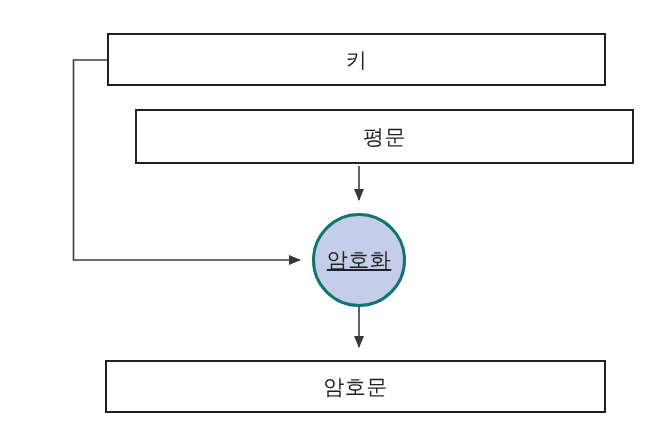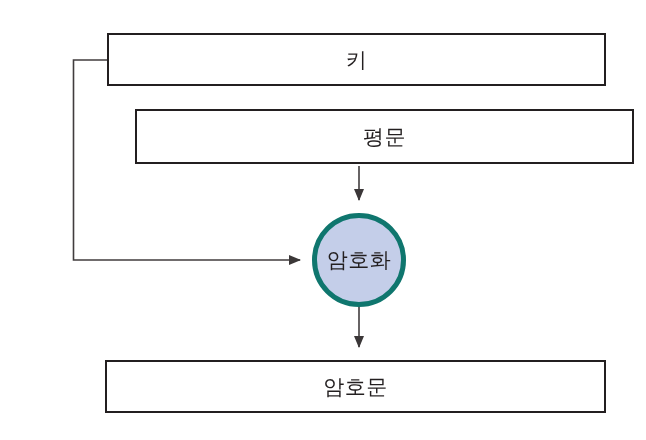--- a/index.html
+++ b/index.html
@@ -31,28 +31,29 @@
   .box-plain  { left: 107px; top: 109px; width: 499px; height: 55px; margin-left: 28px; }
   .box-cipher { left: 105px; top: 360px; width: 501px; height: 53px; text-align: center; }
   .node-circle {
     position: absolute;
     box-sizing: border-box;
     left: 312px;
     top: 213px;
     width: 94px;
     height: 94px;
     border-radius: 50%;
-    border: 5px solid #0f766e;
+    border: 3px solid #0f766e;
     background: #c4cee9;
     display: flex;
     align-items: center;
     justify-content: center;
     font-size: 21px;
     color: #231f20;
     letter-spacing: 0.5px;
+    text-decoration: underline;
   }
   .connector-layer {
     position: absolute;
     left: 0;
     top: 0;
     width: 646px;
     height: 440px;
     pointer-events: none;
   }
 </style>

